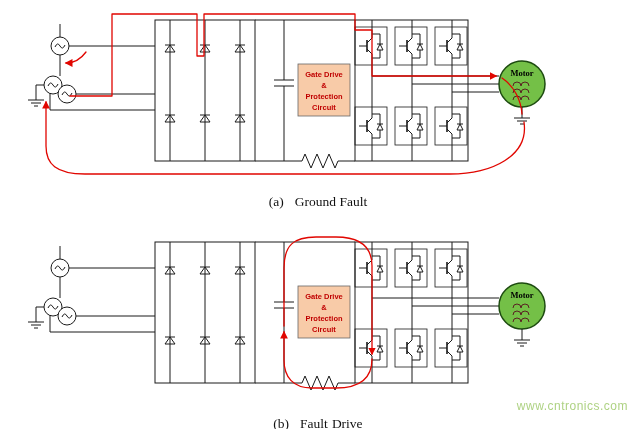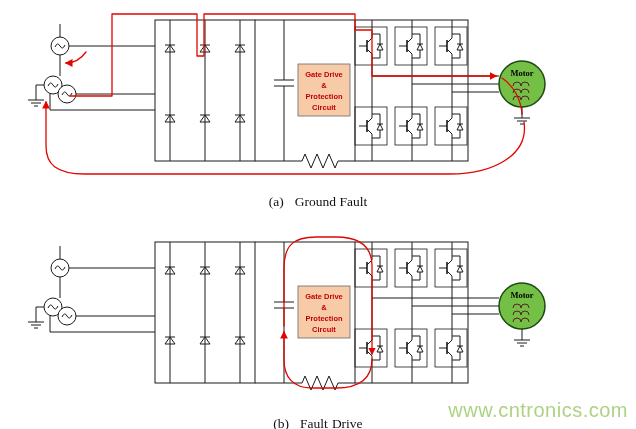--- a/index.html
+++ b/index.html
@@ -8,21 +8,21 @@
   figure { position:absolute; margin:0; left:0; width:636px; }
   #fig-a { top:6px; }
   #fig-b { top:228px; }
   svg.circuit { width:636px; height:180px; display:block; }
   figcaption { width:636px; text-align:center; font-size:13.5px; color:#111; margin-top:8px; }
   .cap-index { margin-right:11px; }
   .cap-word { margin-left:4px; }
   .wavy { text-decoration-line:underline; text-decoration-style:wavy; text-decoration-color:#e10600;
           text-decoration-thickness:1px; text-underline-offset:2px; }
   .watermark { position:absolute; right:8px; top:399px; font-family:"Liberation Sans", sans-serif;
-               font-size:20px; color:#aed283; letter-spacing:0.5px; }
+               font-size:12px; color:#aed283; letter-spacing:0.5px; }
   .fault path { fill:none; stroke-width:1.3; stroke-linejoin:round; stroke-linecap:round; }
   .gate-text { font-family:"Liberation Sans", sans-serif; font-size:7.5px; font-weight:bold; stroke:none; }
   .motor-label { font-family:"Liberation Serif", serif; font-size:8.5px; font-weight:bold; fill:#000; stroke:none; }
   text { text-anchor:middle; }
 </style>
 </head>
 <body>
 
 <div class="page">
 

